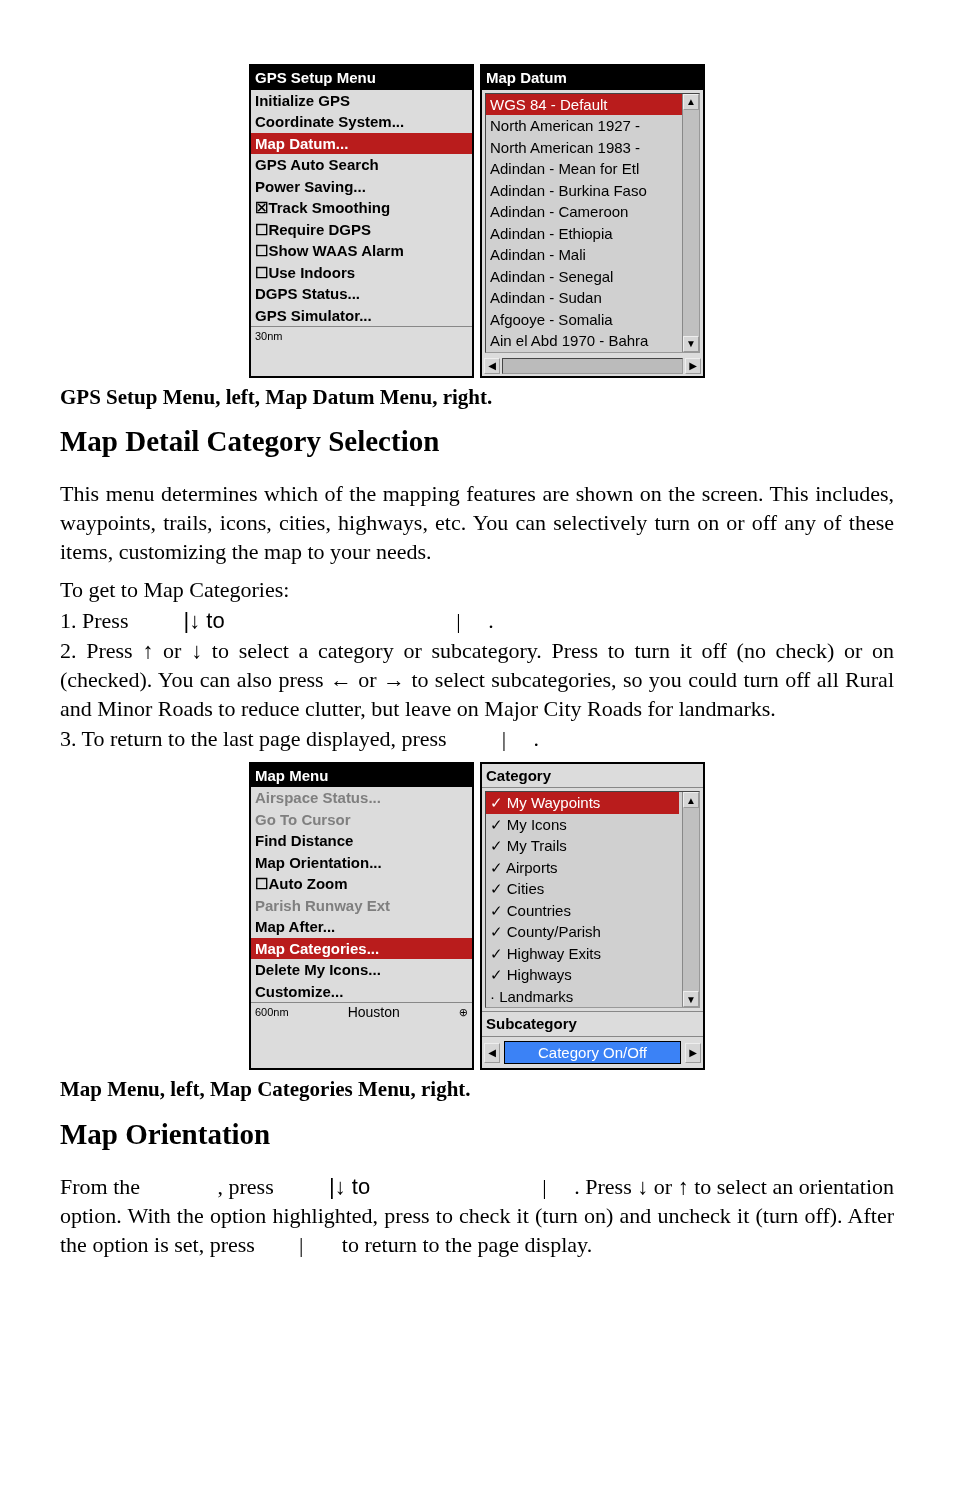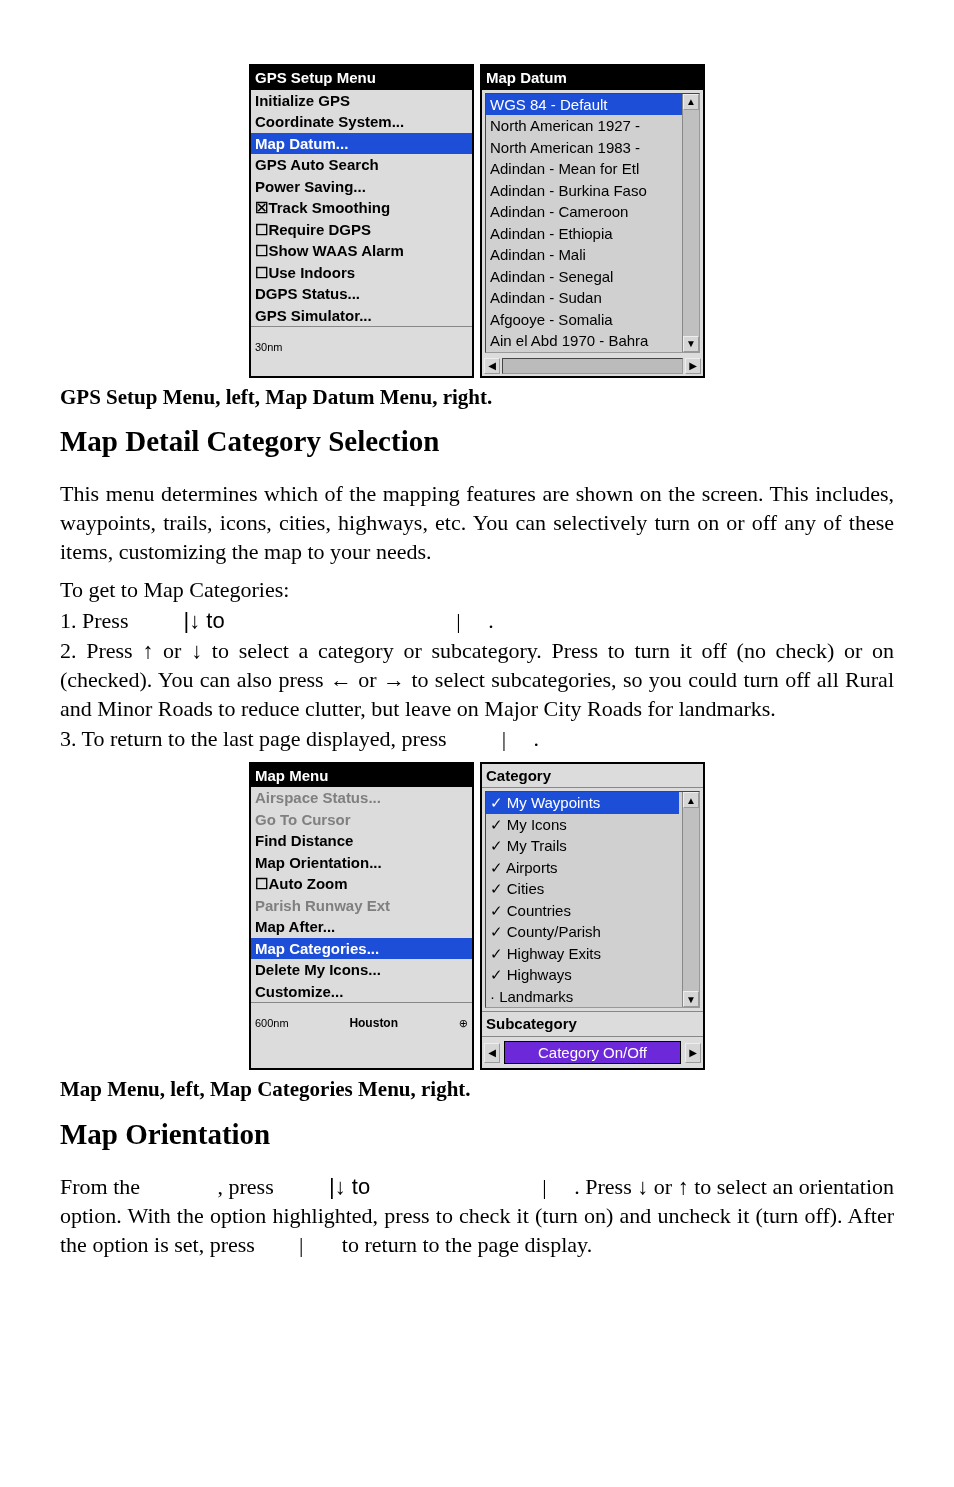--- a/index.html
+++ b/index.html
@@ -17,32 +17,32 @@
   .panel{
     width:225px;border:2px solid #000;background:#dcdcdc;
     font-family:Arial,Helvetica,sans-serif;font-size:15px;
     box-sizing:border-box;display:flex;flex-direction:column;
   }
   .panel .title{
     background:#000;color:#fff;font-weight:bold;padding:2px 4px;font-size:15px;
   }
   .panel .row{padding:1px 4px;white-space:nowrap;overflow:hidden}
   .panel .row.bold{font-weight:bold}
-  .panel .row.sel{background:#1d4ed8;color:#fff}
+  .panel .row.sel{background:#b91c1c;color:#fff}
   .panel .row.dim{color:#7f7f7f}
   .panel .listwrap{position:relative;flex:1;border:1px inset #999;margin:3px;background:#d0d0d0}
   .scrollbar{position:absolute;right:0;top:0;bottom:0;width:16px;background:#c0c0c0;border-left:1px solid #888}
   .sb-btn{height:14px;background:#d6d6d6;border:1px outset #eee;display:flex;align-items:center;justify-content:center;font-size:10px}
-  .panel .footer{height:18px;border-top:1px solid #888;position:relative;font-family:Arial,sans-serif;font-size:11px;display:flex;align-items:center;padding:11px 4px}
+  .panel .footer{height:18px;border-top:1px solid #888;position:relative;font-family:Arial,sans-serif;font-size:11px;display:flex;align-items:center;padding:0 4px}
   .caption{text-align:left;font-weight:bold;font-family:"Times New Roman",serif;font-size:21px;margin:6px 0 12px}
   h2{font-family:"Times New Roman",serif;font-size:29px;font-weight:bold;margin:6px 0 6px}
   p{margin:20px 0 10px;text-align:justify}
   .step{margin:2px 0}
   .arrow{font-family:Arial,sans-serif}
-  .inner-sel{background:#6d28d9;color:#fff;padding:1px 4px;margin:2px;display:inline-block;border:1px solid #000}
+  .inner-sel{background:#3b82f6;color:#fff;padding:1px 4px;margin:2px;display:inline-block;border:1px solid #000}
   .hscroll{display:flex;gap:2px;margin:2px}
   .hscroll .sb-btn{width:14px;height:14px}
   .hscroll .track{flex:1;background:#bbb;border:1px inset #999}
 </style>
 </head>
 <body>
 
 <div class="figure-row">
 
   <div class="panel">
@@ -118,21 +118,21 @@
     <div class="row bold">Find Distance</div>
     <div class="row bold">Map Orientation...</div>
     <div class="row bold">☐Auto Zoom</div>
     <div class="row bold dim">Parish Runway Ext</div>
     <div class="row bold">Map After...</div>
     <div class="row bold sel">Map Categories...</div>
     <div class="row bold">Delete My Icons...</div>
     <div class="row bold">Customize...</div>
     <div class="footer" style="justify-content:space-between">
       <span>600nm</span>
-      <span style="font-weight:bold;font-size:12px">Houston</span>
+      <span style="font-weight:normal;font-size:14px">Houston</span>
       <span>⊕</span>
     </div>
   </div>
 
   <div class="panel">
     <div class="title" style="background:#dcdcdc;color:#000;border-bottom:1px solid #888">Category</div>
     <div class="listwrap" style="padding-right:20px">
       <div class="row sel">✓ My Waypoints</div>
       <div class="row">✓ My Icons</div>
       <div class="row">✓ My Trails</div>

